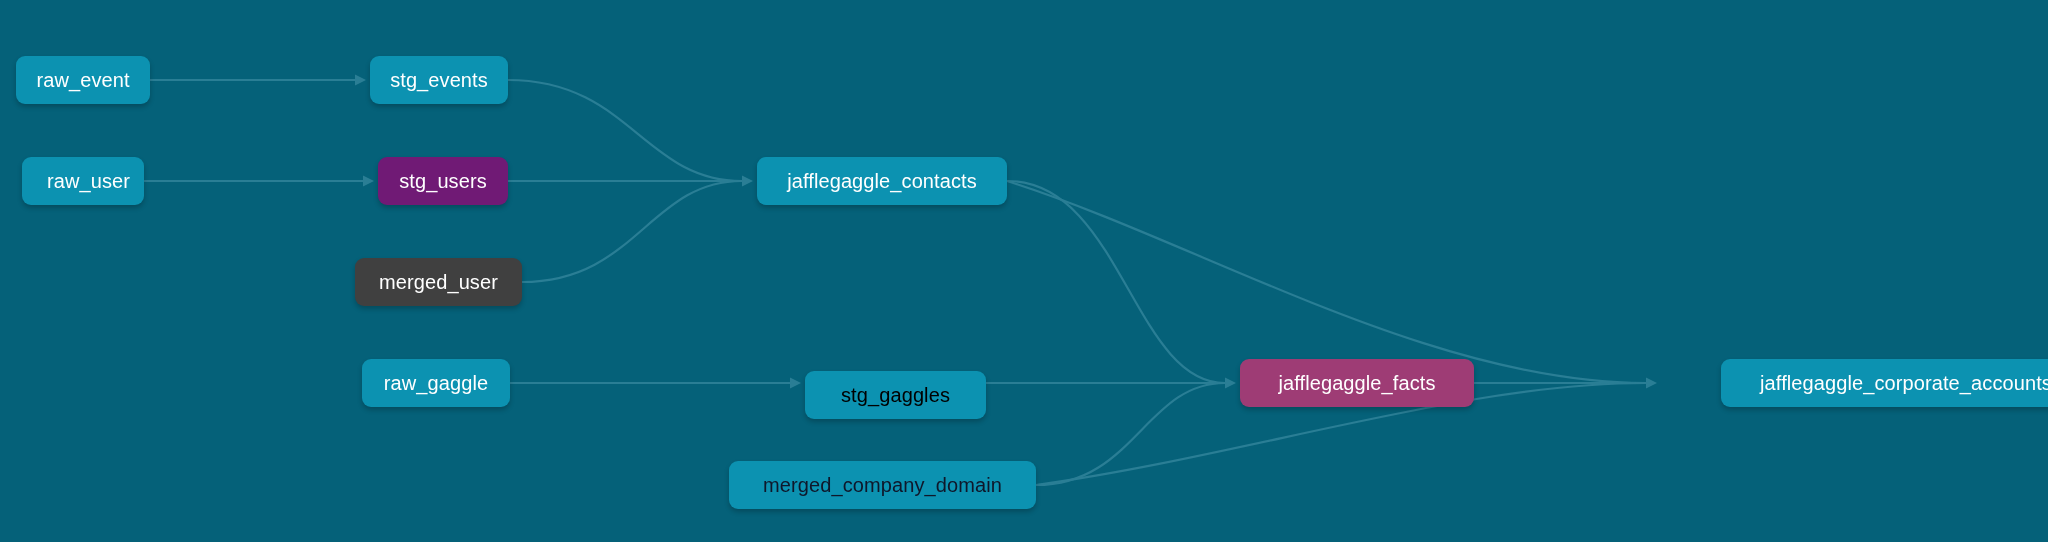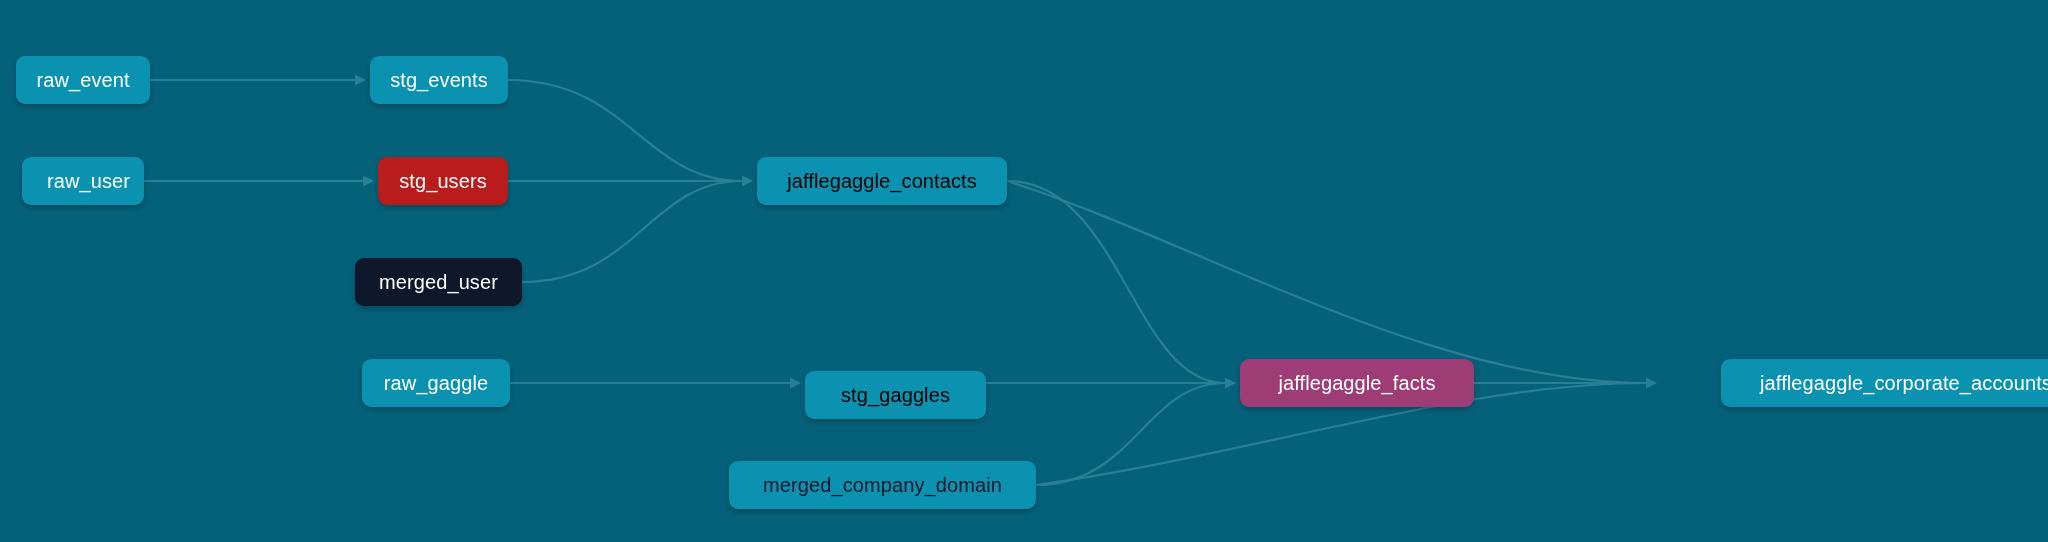--- a/index.html
+++ b/index.html
@@ -95,27 +95,27 @@
   <div id="node-layer">
       <div class="node kind-default" style="left: 16px; top: 56px; width: 134px; background: rgb(12, 146, 177); color: rgb(255, 255, 255);">
         <span class="node-label">raw_event</span>
       </div>
       <div class="node kind-default" style="left: 370px; top: 56px; width: 138px; background: rgb(12, 146, 177); color: rgb(255, 255, 255);">
         <span class="node-label">stg_events</span>
       </div>
       <div class="node kind-default" style="left: 22px; top: 157px; width: 122px; background: rgb(12, 146, 177); color: rgb(255, 255, 255); justify-content: flex-end;">
         <span class="node-label">raw_user</span>
       </div>
-      <div class="node kind-default" style="left: 378px; top: 157px; width: 130px; background: #b91c1c; color: rgb(255, 255, 255);">
+      <div class="node kind-default" style="left: 378px; top: 157px; width: 130px; background: #701a75; color: rgb(255, 255, 255);">
         <span class="node-label">stg_users</span>
       </div>
-      <div class="node kind-default" style="left: 355px; top: 258px; width: 167px; background: #0f172a; color: rgb(255, 255, 255);">
+      <div class="node kind-default" style="left: 355px; top: 258px; width: 167px; background: #404040; color: rgb(255, 255, 255);">
         <span class="node-label">merged_user</span>
       </div>
-      <div class="node kind-default" style="left: 757px; top: 157px; width: 250px; background: rgb(12, 146, 177); color: #000000;">
+      <div class="node kind-default" style="left: 757px; top: 157px; width: 250px; background: rgb(12, 146, 177); color: #ffffff;">
         <span class="node-label">jafflegaggle_contacts</span>
       </div>
       <div class="node kind-default" style="left: 362px; top: 359px; width: 148px; background: rgb(12, 146, 177); color: rgb(255, 255, 255); text-align: center;">
         <span class="node-label">raw_gaggle</span>
       </div>
       <div class="node kind-default" style="left: 805px; top: 371px; width: 181px; background: rgb(12, 146, 177); color: #000000;">
         <span class="node-label">stg_gaggles</span>
       </div>
       <div class="node kind-default" style="left: 729px; top: 461px; width: 307px; background: rgb(12, 146, 177); color: #0f172a;">
         <span class="node-label">merged_company_domain</span>

